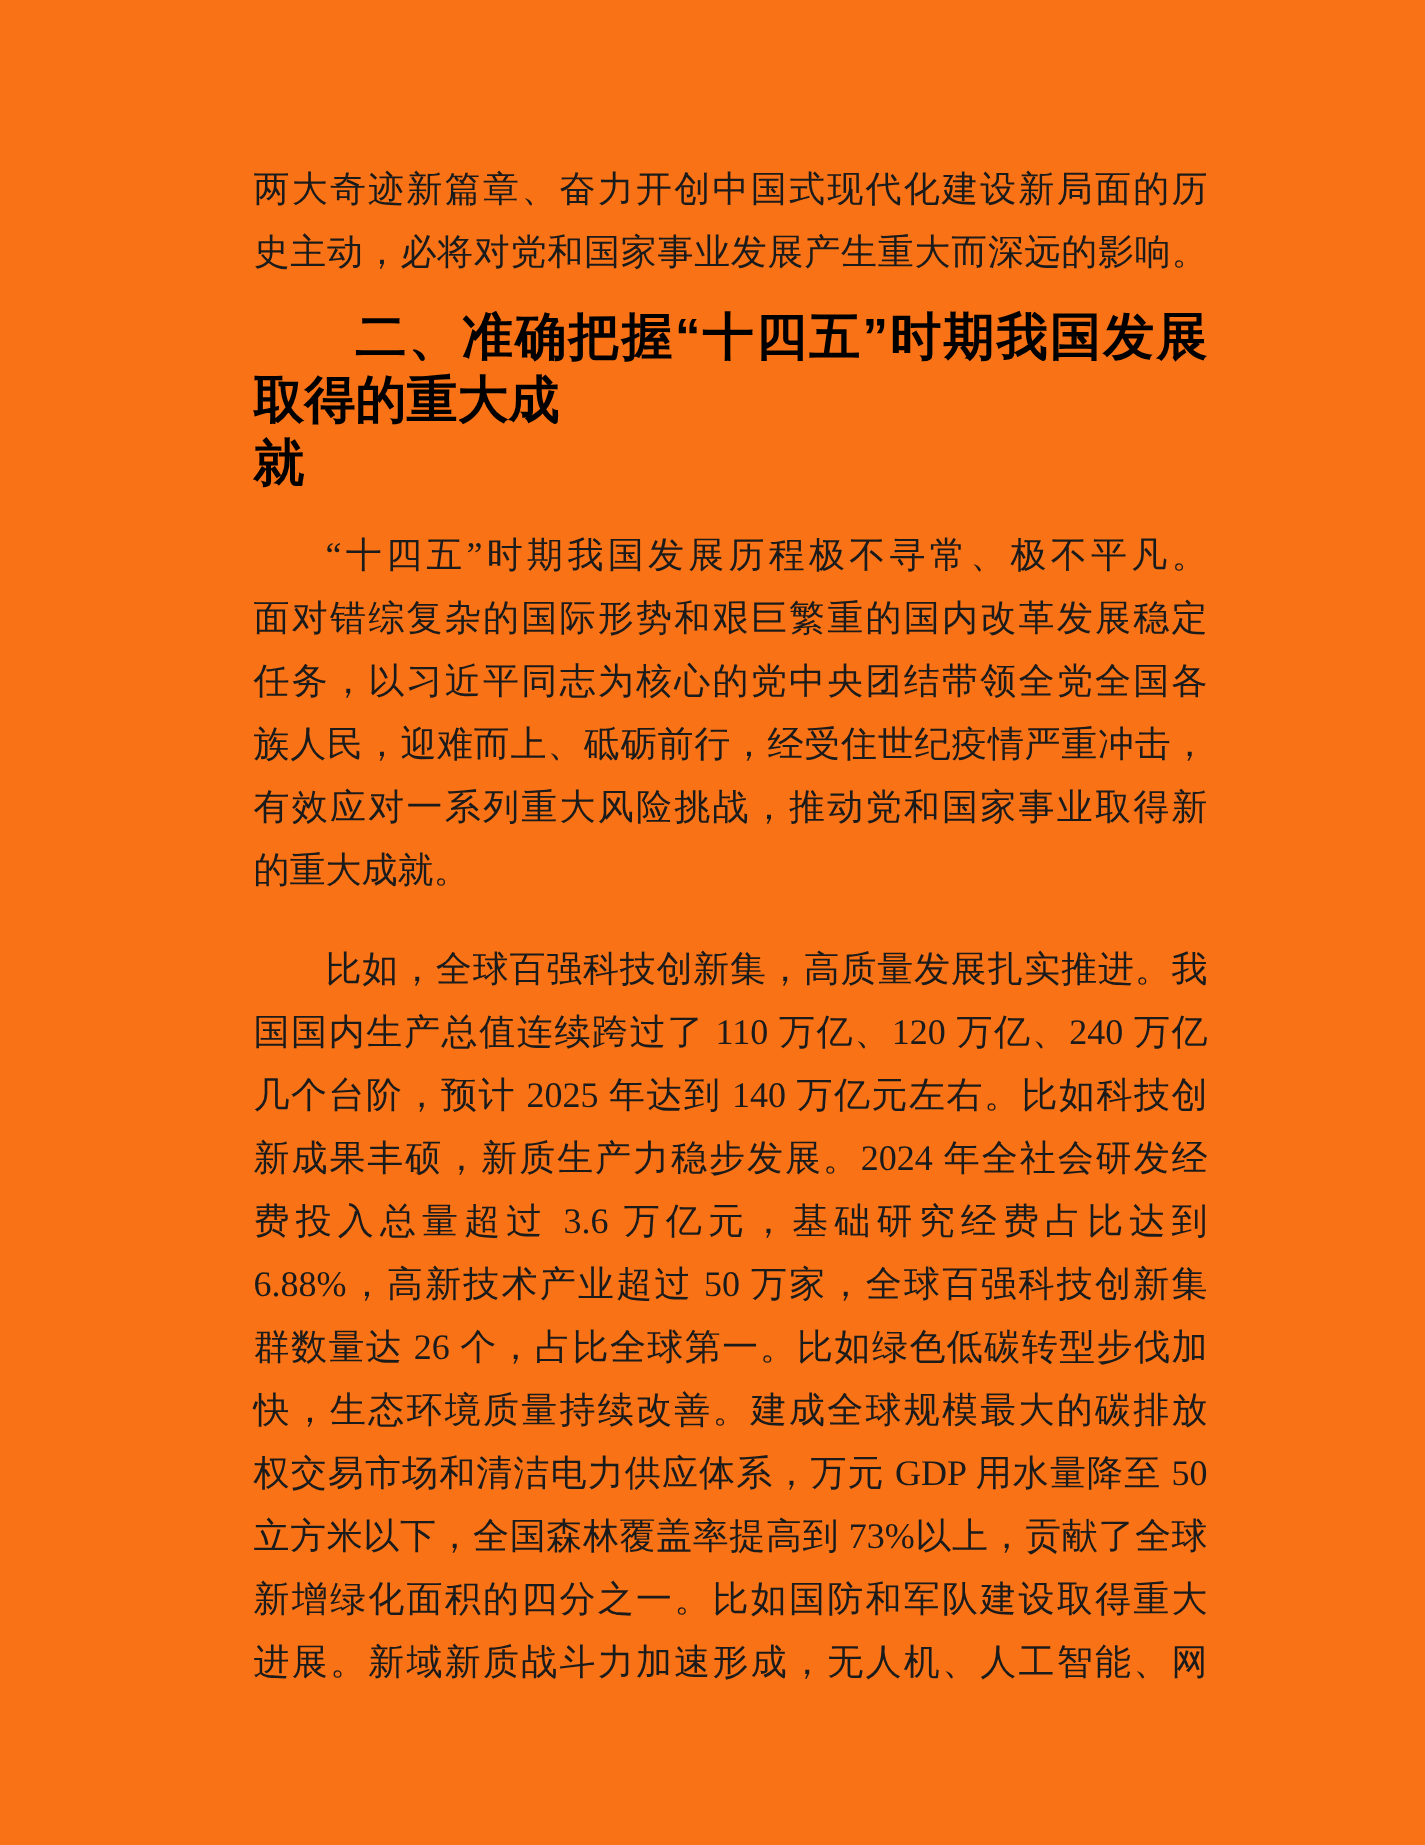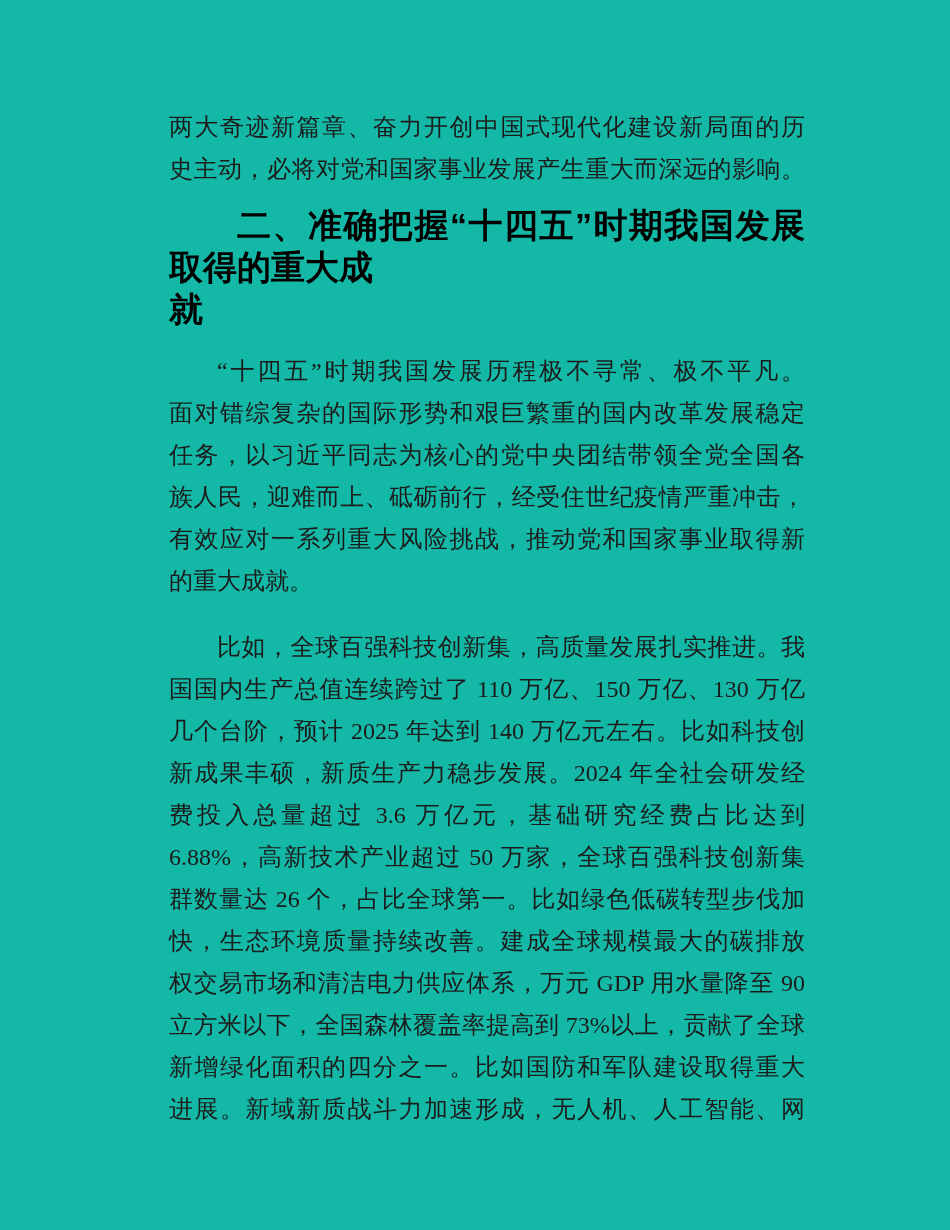--- a/index.html
+++ b/index.html
@@ -4,21 +4,21 @@
 <style>
   html, body {
     margin: 0;
     padding: 0;
     background: #ffffff;
   }
   .page {
     position: relative;
     width: 950px;
     height: 1230px;
-    background: #14b8a6;
+    background: #f97316;
     overflow: hidden;
   }
   .textblock {
     position: absolute;
     left: 169px;
     top: 106px;
     width: 636px;
   }
   .para {
     margin: 0;
@@ -68,26 +68,26 @@
       <div class="para body">
         <div class="line indent stretch">“十四五”时期我国发展历程极不寻常、极不平凡。</div>
         <div class="line stretch">面对错综复杂的国际形势和艰巨繁重的国内改革发展稳定</div>
         <div class="line stretch">任务，以习近平同志为核心的党中央团结带领全党全国各</div>
         <div class="line stretch">族人民，迎难而上、砥砺前行，经受住世纪疫情严重冲击，</div>
         <div class="line stretch">有效应对一系列重大风险挑战，推动党和国家事业取得新</div>
         <div class="line">的重大成就。</div>
       </div>
       <div class="para body spaced">
         <div class="line indent stretch">比如，全球百强科技创新集，高质量发展扎实推进。我</div>
-        <div class="line stretch">国国内生产总值连续跨过了 110 万亿、150 万亿、130 万亿</div>
+        <div class="line stretch">国国内生产总值连续跨过了 110 万亿、120 万亿、240 万亿</div>
         <div class="line stretch">几个台阶，预计 2025 年达到 140 万亿元左右。比如科技创</div>
         <div class="line stretch">新成果丰硕，新质生产力稳步发展。2024 年全社会研发经</div>
         <div class="line stretch">费投入总量超过 3.6 万亿元，基础研究经费占比达到</div>
         <div class="line stretch">6.88%，高新技术产业超过 50 万家，全球百强科技创新集</div>
         <div class="line stretch">群数量达 26 个，占比全球第一。比如绿色低碳转型步伐加</div>
         <div class="line stretch">快，生态环境质量持续改善。建成全球规模最大的碳排放</div>
-        <div class="line stretch">权交易市场和清洁电力供应体系，万元 GDP 用水量降至 90</div>
+        <div class="line stretch">权交易市场和清洁电力供应体系，万元 GDP 用水量降至 50</div>
         <div class="line stretch">立方米以下，全国森林覆盖率提高到 73%以上，贡献了全球</div>
         <div class="line stretch">新增绿化面积的四分之一。比如国防和军队建设取得重大</div>
         <div class="line stretch">进展。新域新质战斗力加速形成，无人机、人工智能、网</div>
       </div>
     </div>
 </div>
 
 </body></html>

